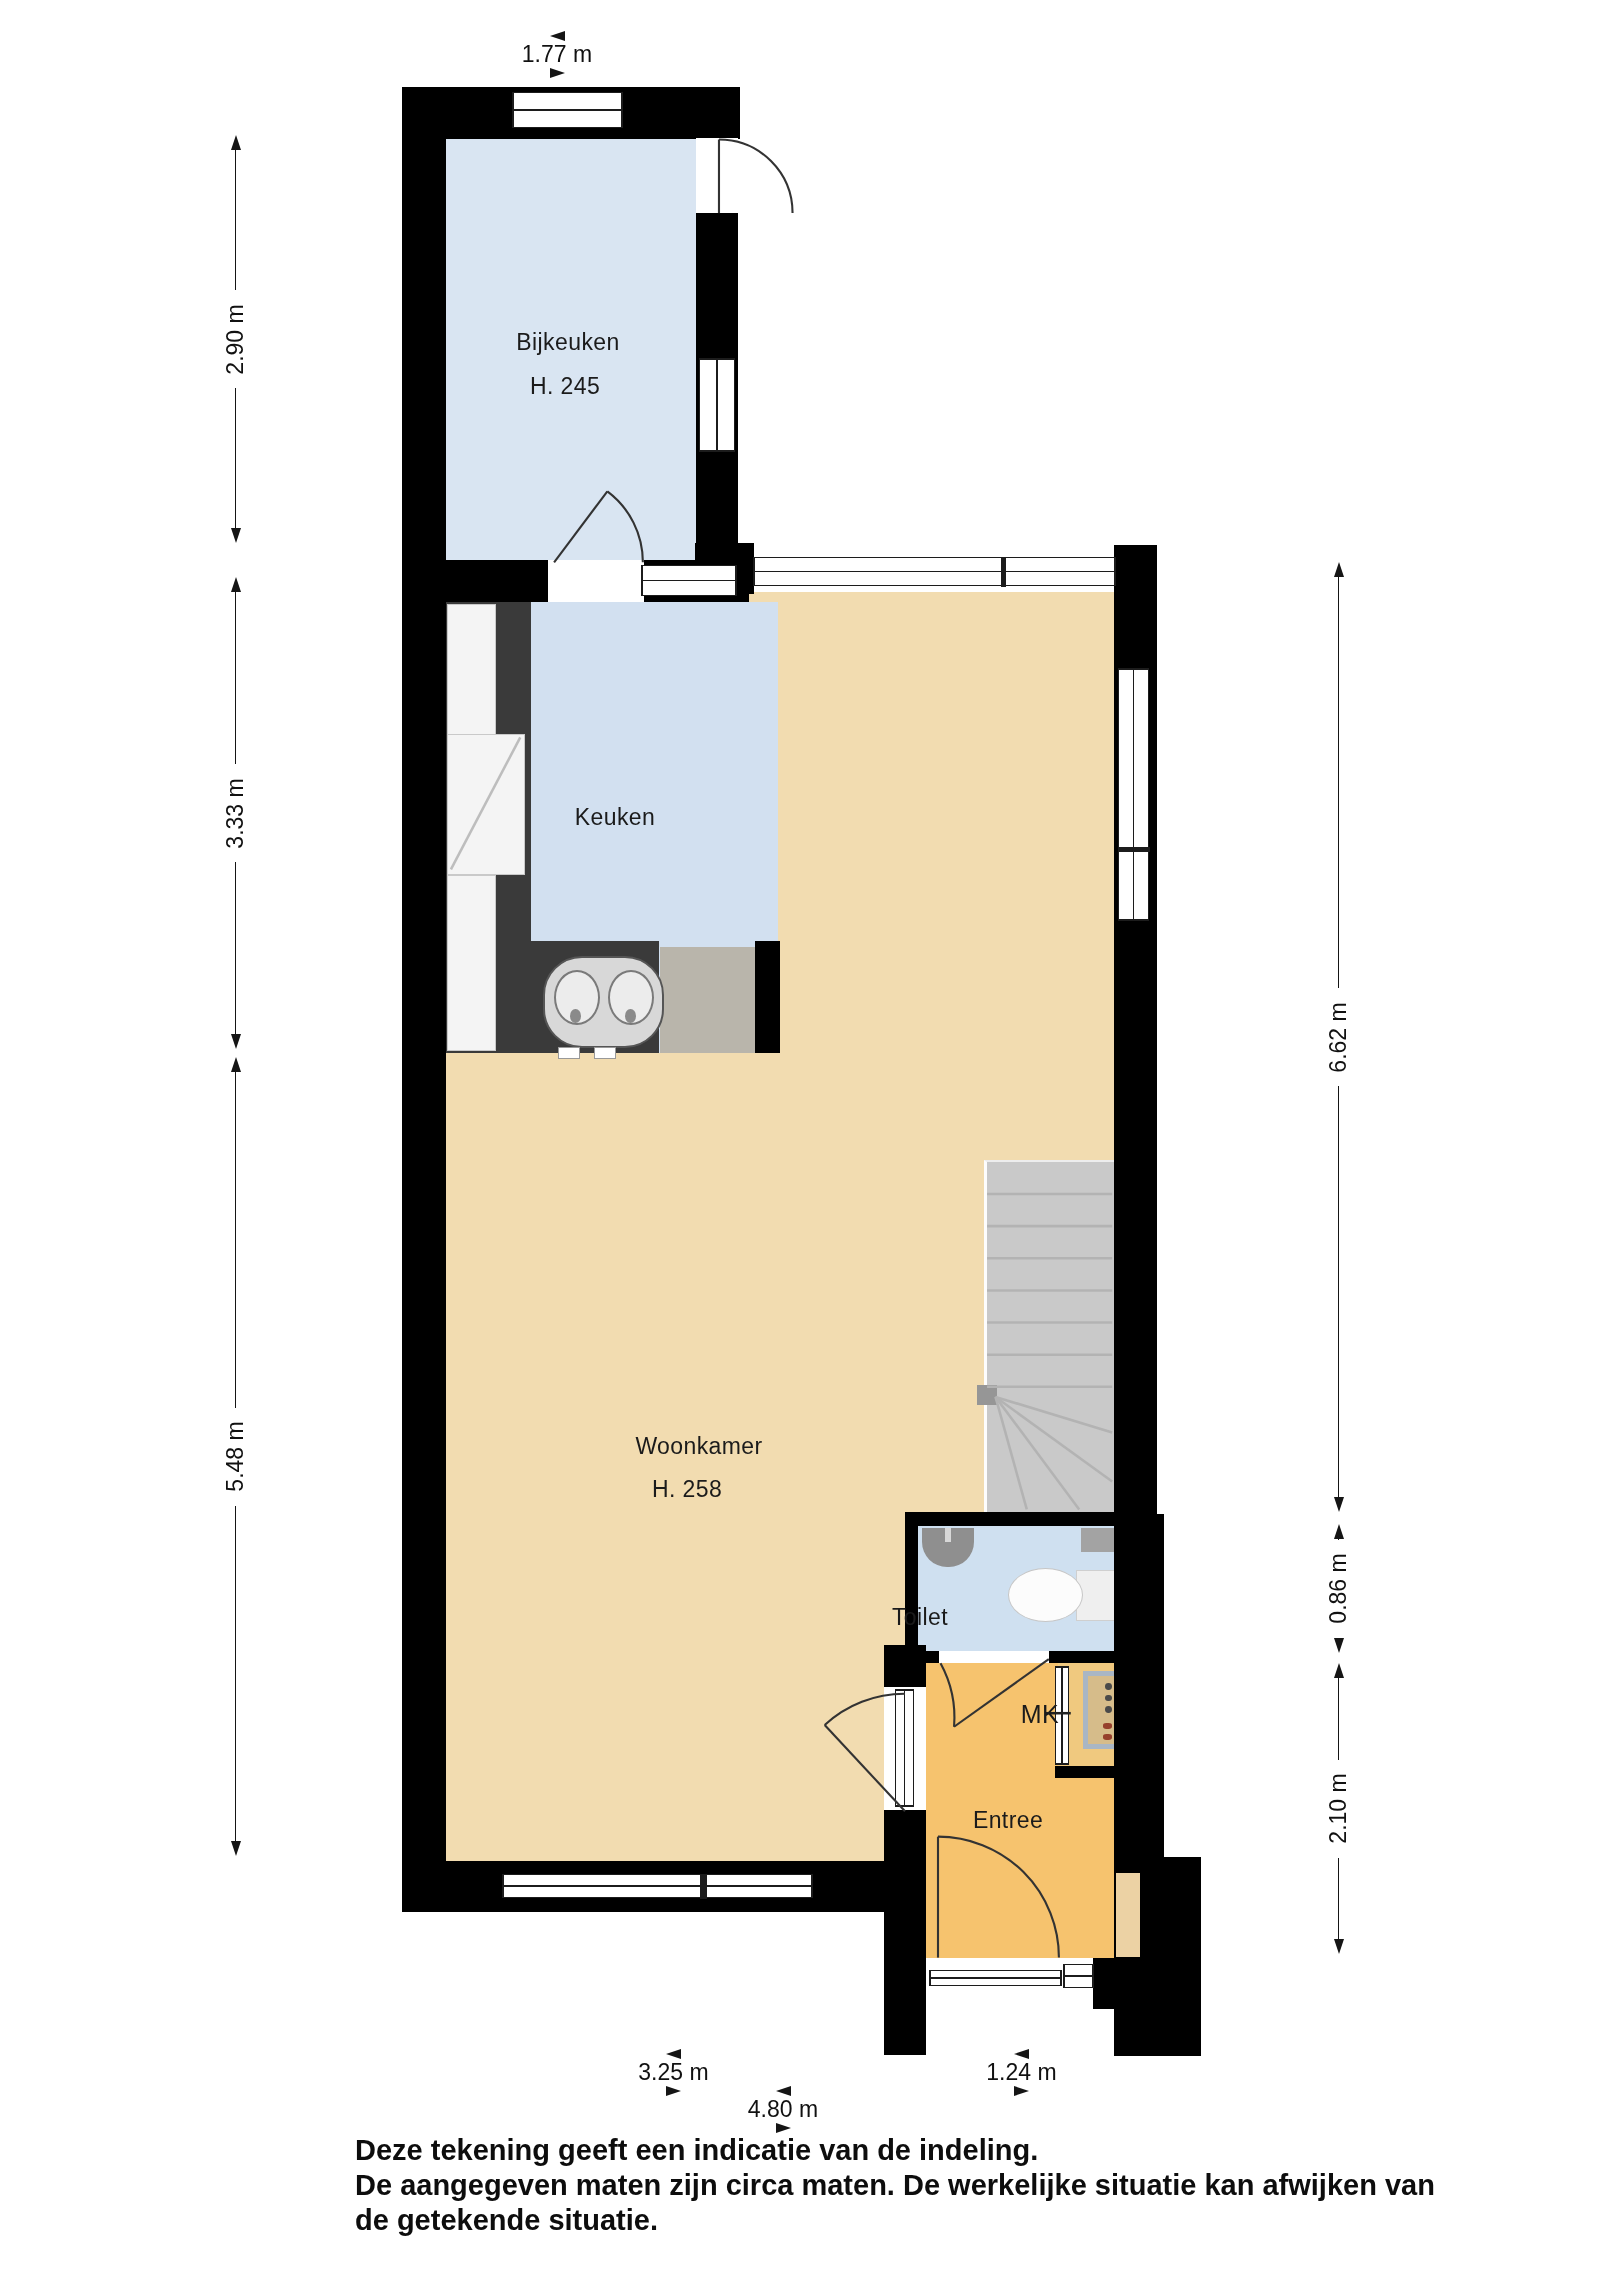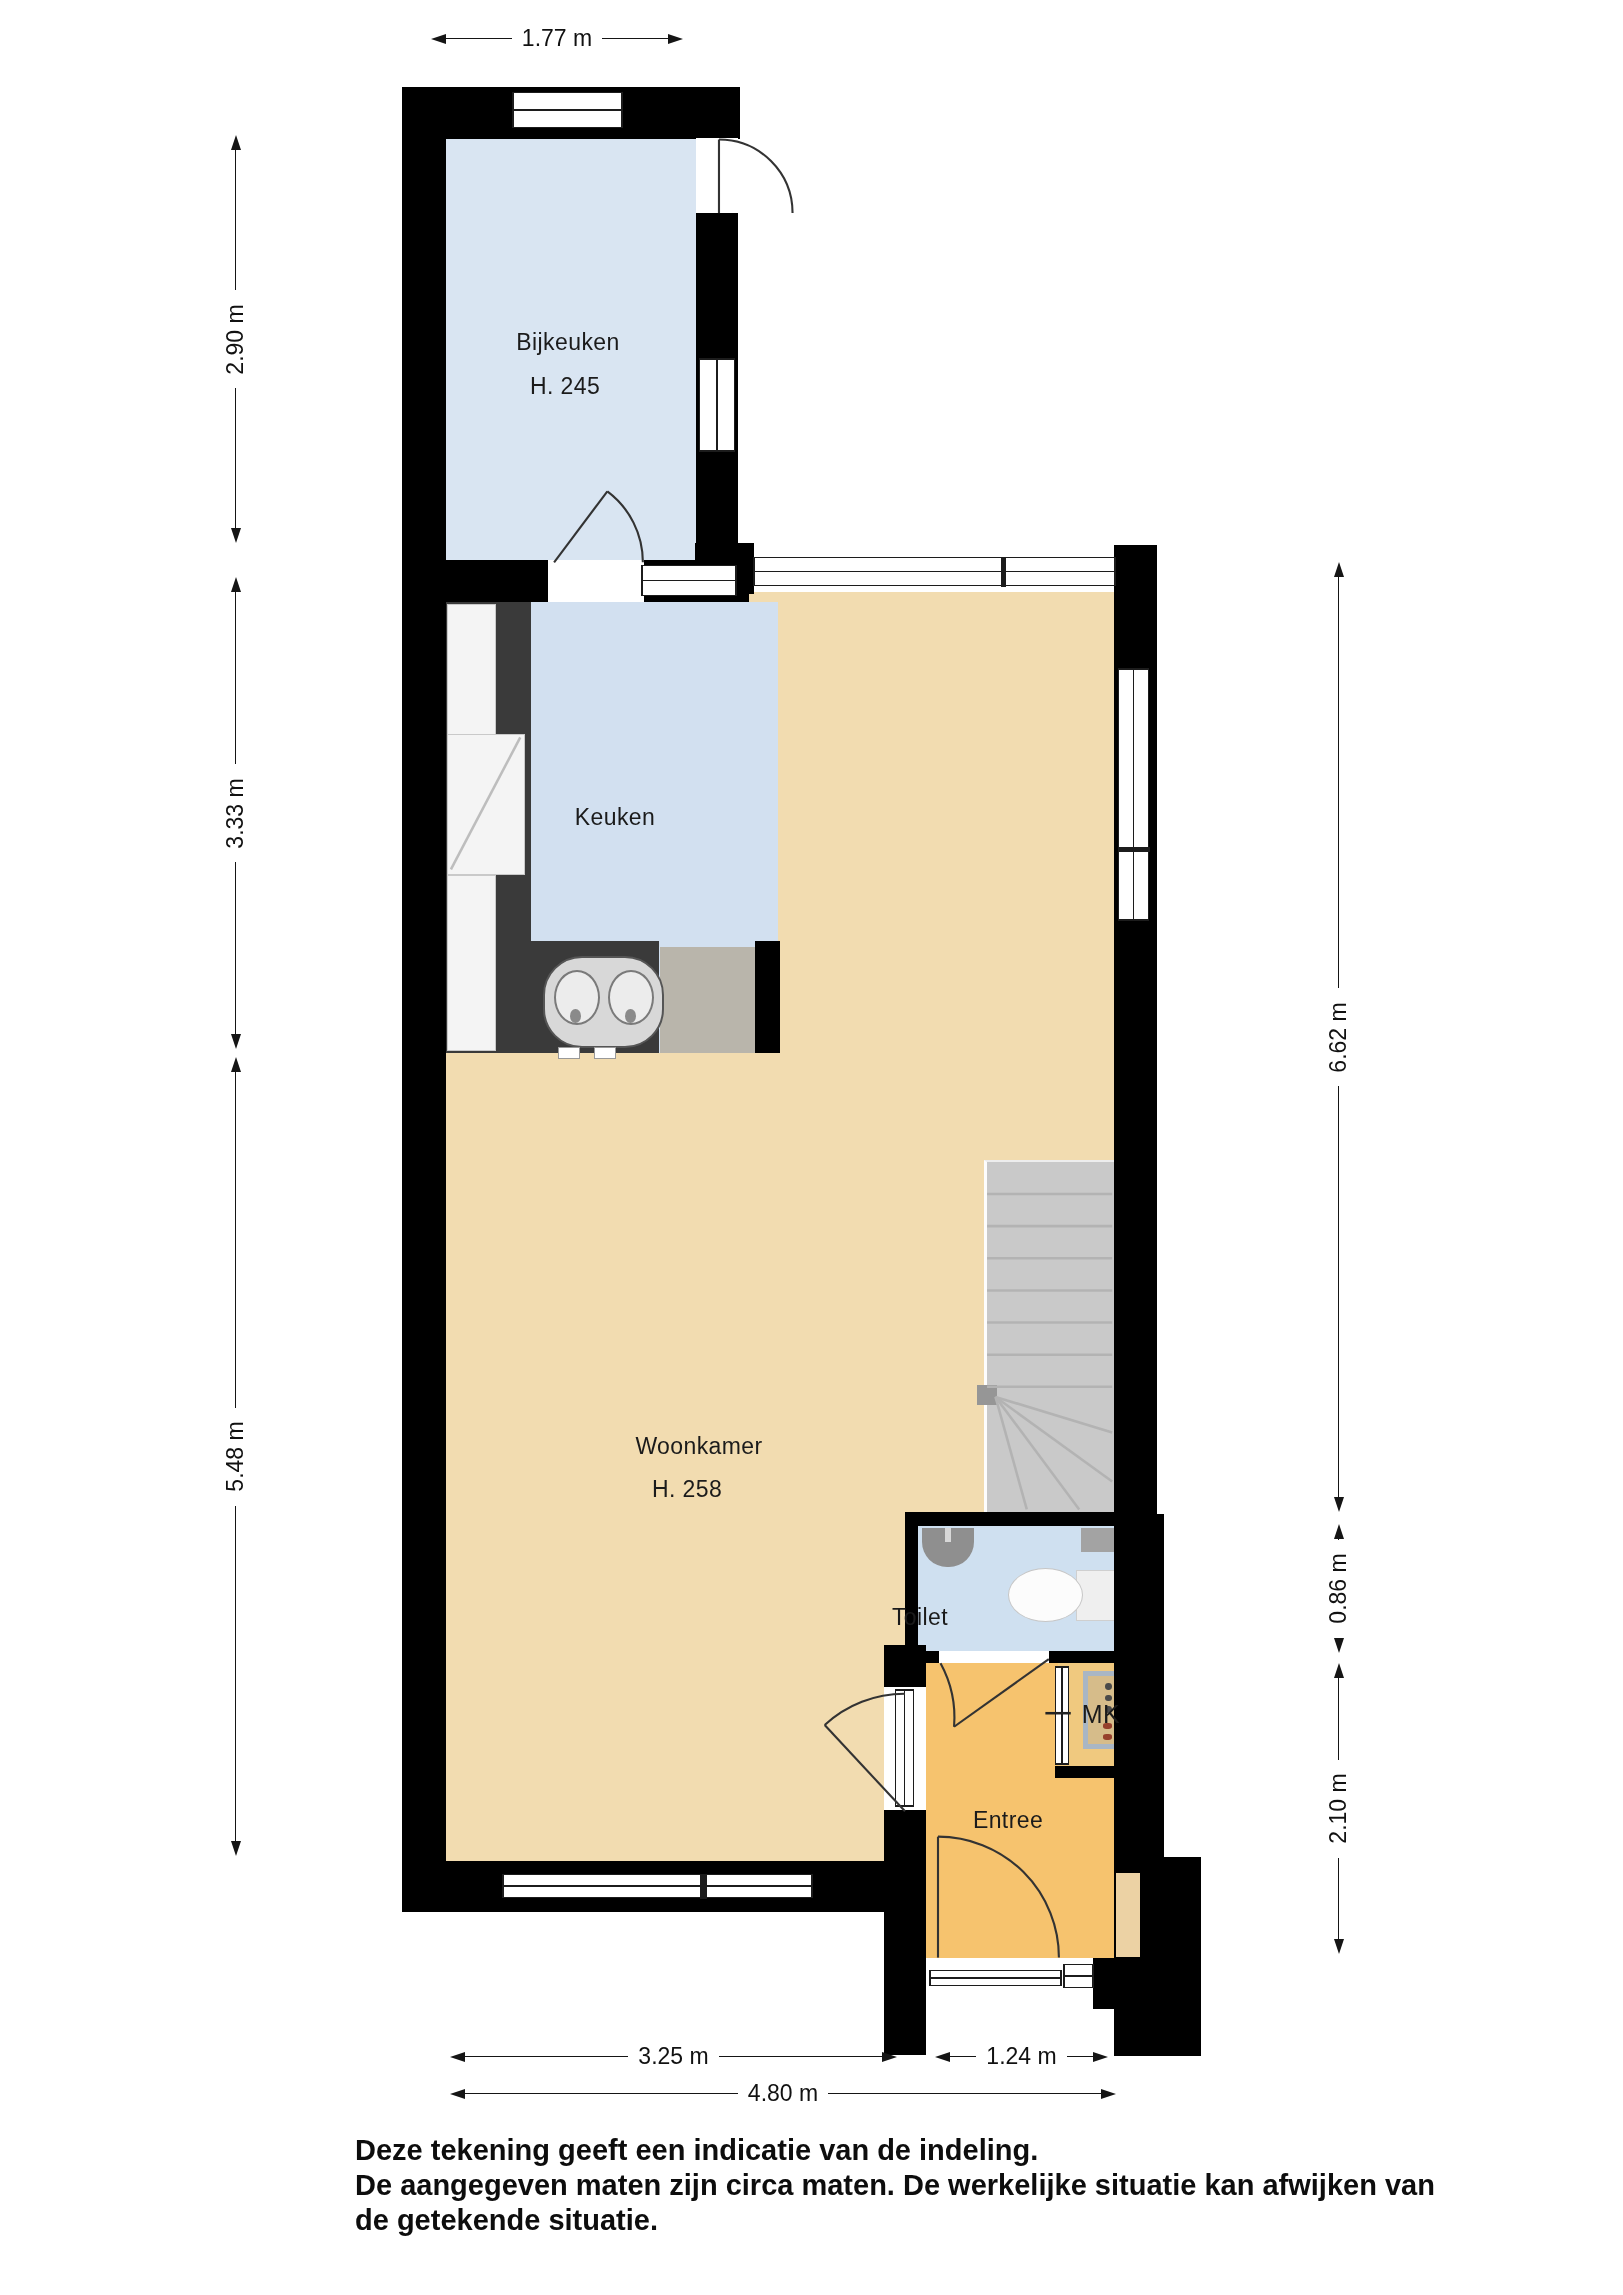--- a/index.html
+++ b/index.html
@@ -18,21 +18,21 @@
   .wall{position:absolute;background:var(--wall);}
   .gap{position:absolute;background:#fff;}
   
   .win-h{position:absolute;background:#fff;border-top:1.7px solid #1c1c1c;border-bottom:1.7px solid #1c1c1c;border-left:2.5px solid #1c1c1c;border-right:2.5px solid #1c1c1c;}
   .win-h::before{content:"";position:absolute;left:0;right:0;top:50%;height:1.7px;margin-top:-0.8px;background:#1c1c1c;}
   .win-v{position:absolute;background:#fff;border-left:1.7px solid #1c1c1c;border-right:1.7px solid #1c1c1c;border-top:2.5px solid #1c1c1c;border-bottom:2.5px solid #1c1c1c;}
   .win-v::before{content:"";position:absolute;top:0;bottom:0;left:50%;width:1.7px;margin-left:-0.8px;background:#1c1c1c;}
   .mull{position:absolute;background:#1c1c1c;}
   
   .dim{position:absolute;display:flex;align-items:center;color:#111;}
-  .dim-h{flex-direction:row;}
+  .dim-h{flex-direction:column;margin-top:6px;}
   .dim-v{flex-direction:column;width:29px;}
   .dim .ln{background:var(--line);}
   .dim-h .ln{flex:1;height:1.7px;}
   .dim-v .ln{flex:1;width:1.7px;}
   .ah{width:0;height:0;border-top:5px solid transparent;border-bottom:5px solid transparent;flex:0 0 auto;}
   .al{border-right:15px solid var(--line);}
   .ar{border-left:15px solid var(--line);}
   .av{width:0;height:0;border-left:5px solid transparent;border-right:5px solid transparent;flex:0 0 auto;}
   .au{border-bottom:15px solid var(--line);}
   .ad{border-top:15px solid var(--line);}
@@ -183,21 +183,21 @@
       <path d="M1236,2026 L1266,2026"></path>
     </g>
   </svg>
 
   <div class="room-label" style="left:568px;top:342px;">Bijkeuken</div>
   <div class="room-label" style="left:565px;top:386px;">H. 245</div>
   <div class="room-label" style="left:615px;top:817px;">Keuken</div>
   <div class="room-label" style="left:699px;top:1446px;">Woonkamer</div>
   <div class="room-label" style="left:687px;top:1489px;">H. 258</div>
   <div class="room-label" style="left:920px;top:1617px;">Toilet</div>
-  <div class="room-label small" style="left:1101px;top:1714px;">MK</div>
+  <div class="room-label small" style="left:1040px;top:1714px;">MK</div>
   <div class="room-label" style="left:1008px;top:1820px;">Entree</div>
 
   <div class="dim dim-h" style="left:431px;top:25px;width:252px;">
     <span class="ah al"></span>
       <span class="ln"></span>
     <span class="lbl">1.77 m</span>
     <span class="ln"></span>
       <span class="ah ar"></span>
   </div>
 

